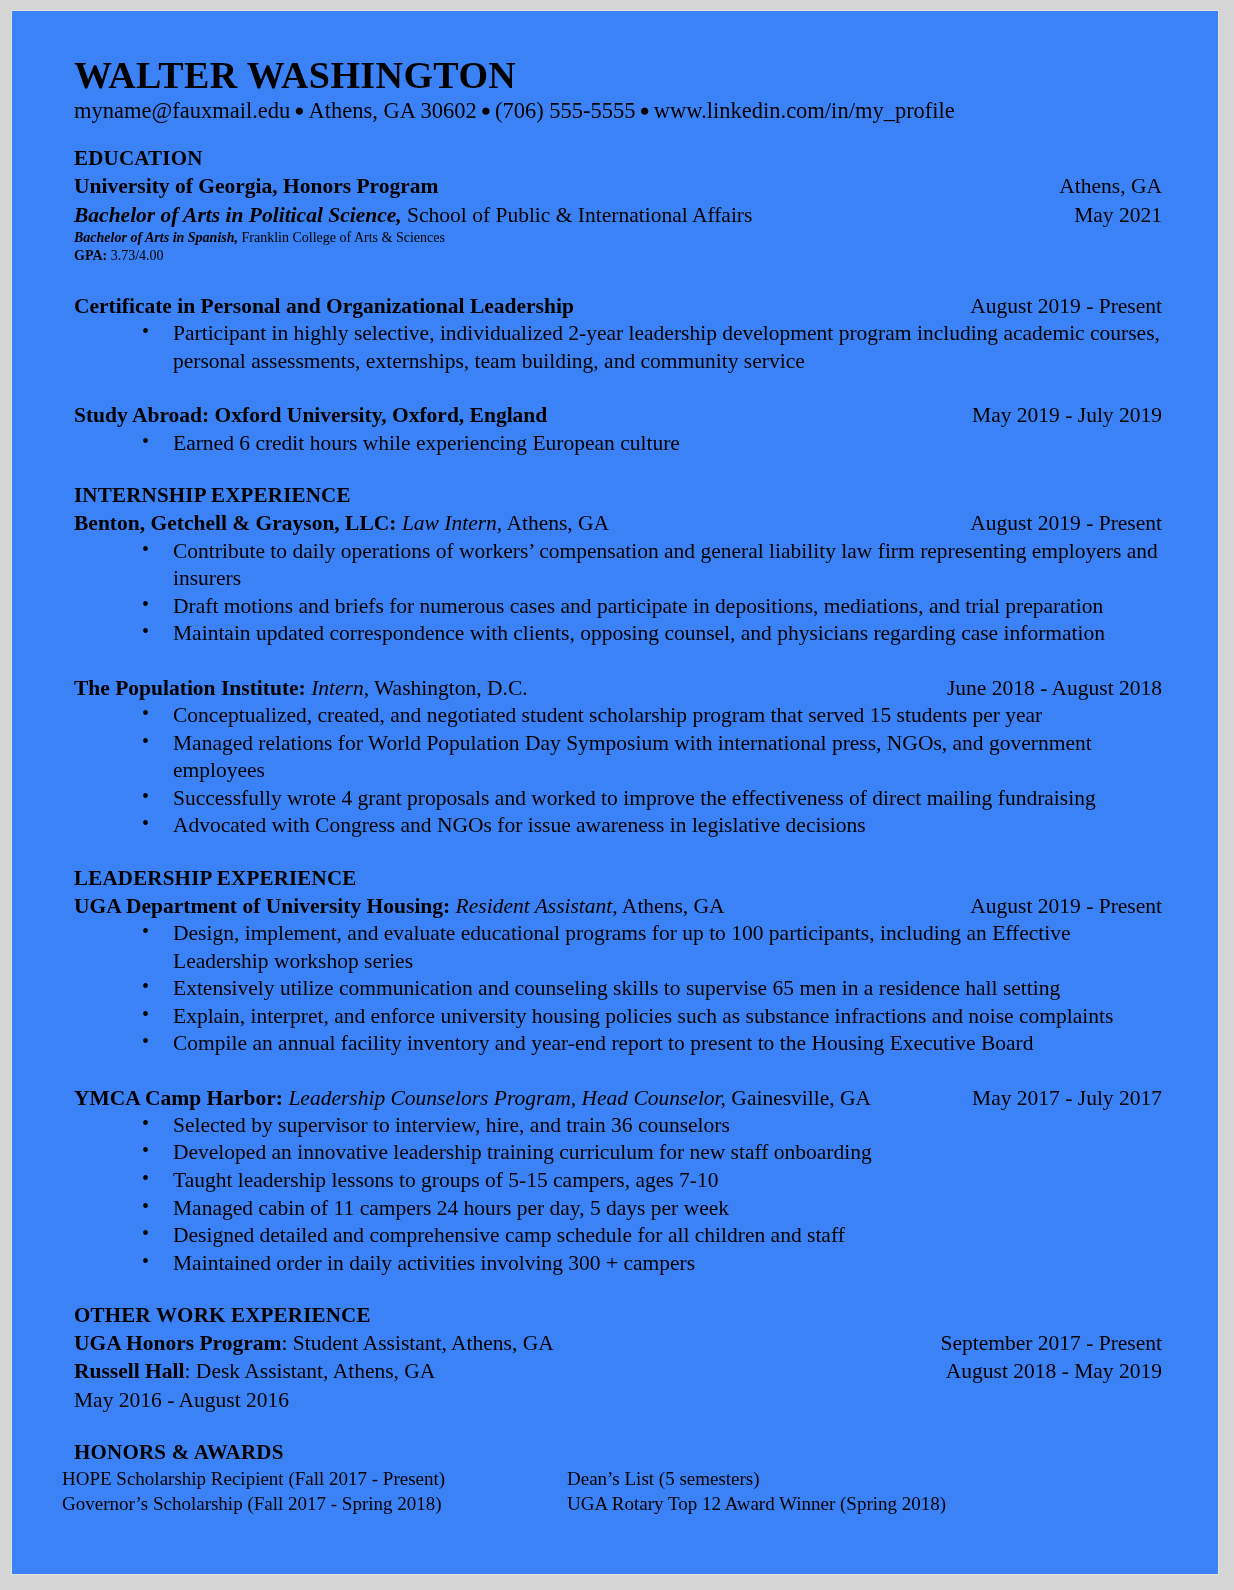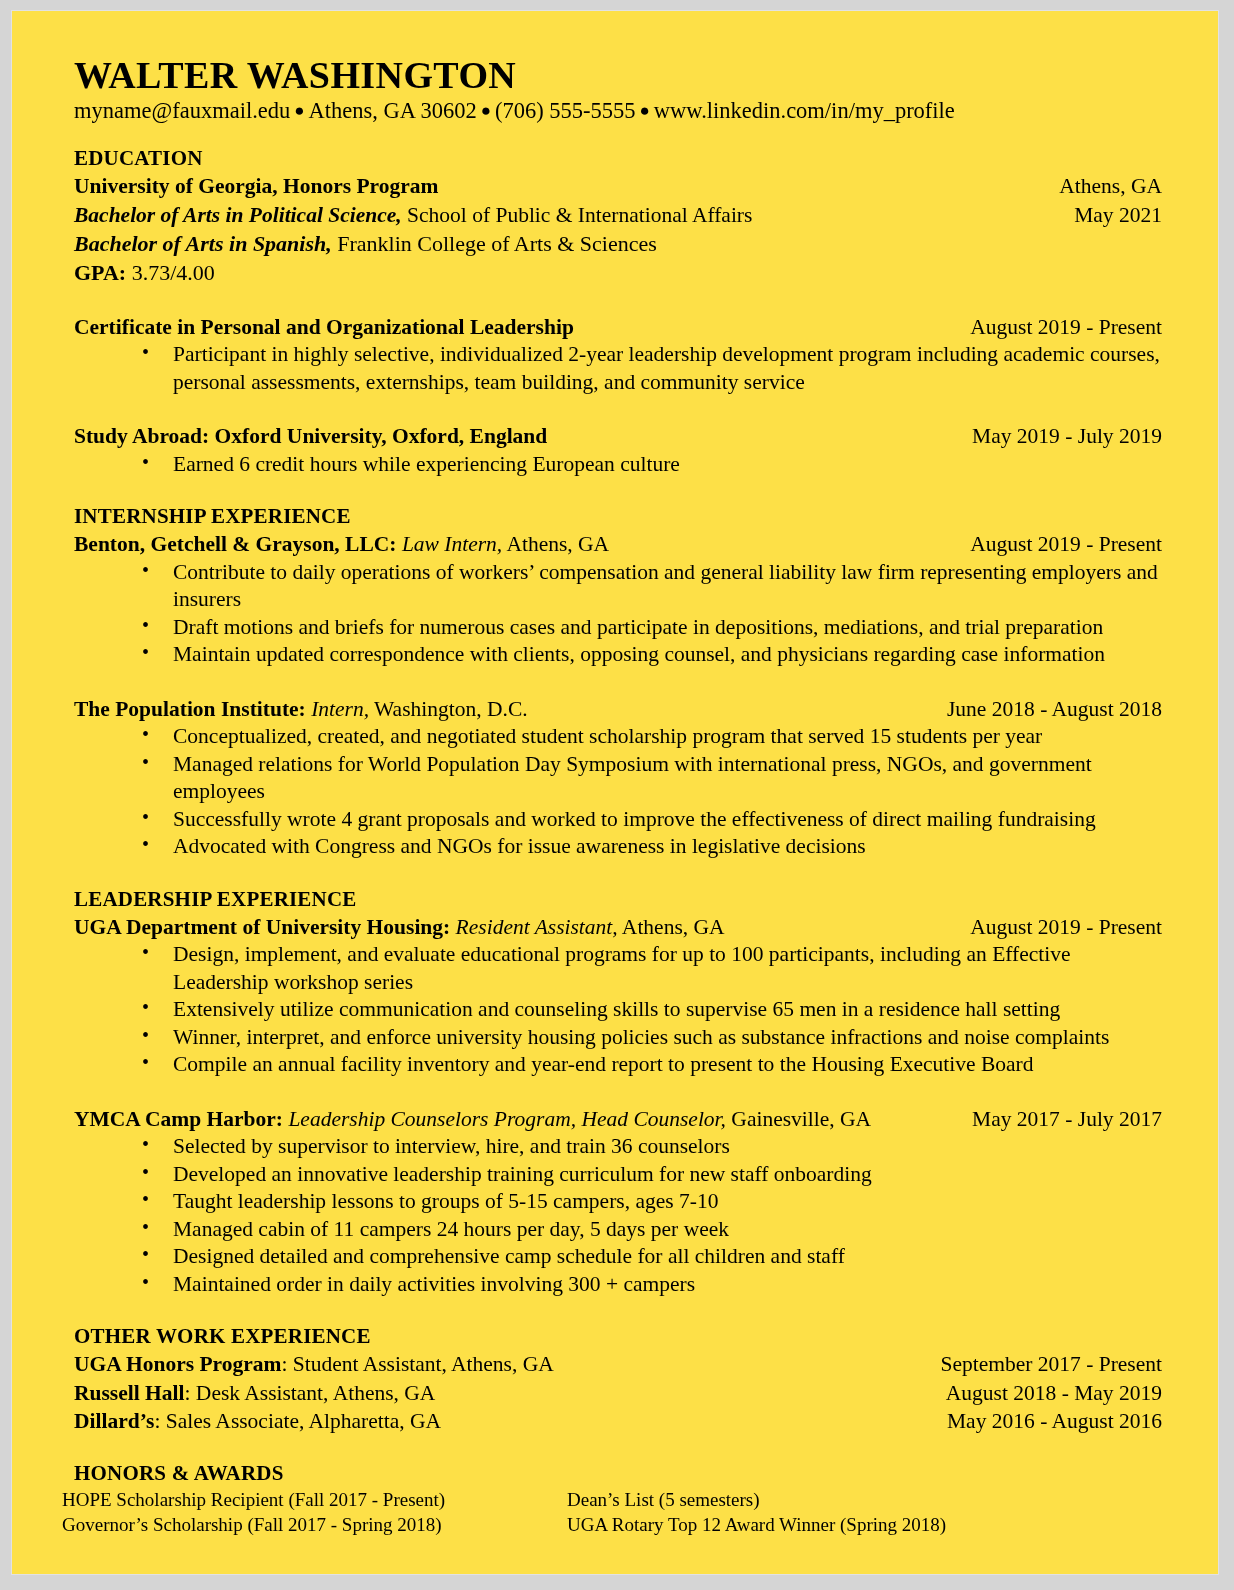--- a/index.html
+++ b/index.html
@@ -20,21 +20,21 @@
     height: 1590px;
     background: #d5d5d5;
     box-sizing: border-box;
   }
   .page {
     position: absolute;
     left: 12px;
     top: 11px;
     width: 1206px;
     height: 1563px;
-    background: #fde047;
+    background: #3b82f6;
     box-sizing: border-box;
     overflow: hidden;
     box-shadow: 0 0 0 1px #e2e2e2;
     text-decoration: underline;
   }
   .sheet {
     position: absolute;
     left: 50px;
     top: 44px;
     width: 1100px;
@@ -68,21 +68,21 @@
     justify-content: space-between;
     align-items: baseline;
     margin-left: 12px;
     font-size: 21.5px;
     line-height: 1.32;
   }
   .row .left { flex: 1 1 auto; padding-right: 18px; }
   .row .right { flex: 0 0 auto; text-align: right; white-space: nowrap; }
   .line {
     margin-left: 12px;
-    font-size: 22px;
+    font-size: 14px;
     line-height: 1.32;
   }
   b, .b { font-weight: bold; }
   i, .i { font-style: italic; margin-top: 34px; }
   .bi { font-weight: bold; font-style: italic; }
 
   ul.bullets {
     list-style: none;
     margin: 0;
     padding: 0;
@@ -191,21 +191,21 @@
 
       <div class="section-head">LEADERSHIP EXPERIENCE</div>
 
       <div class="row">
         <div class="left"><span class="b">UGA Department of University Housing:</span><span class="i"> Resident Assistant,</span><span> Athens, GA</span></div>
         <div class="right">August 2019 - Present</div>
       </div>
       <ul class="bullets">
         <li>Design, implement, and evaluate educational programs for up to 100 participants, including an Effective Leadership workshop series</li>
         <li>Extensively utilize communication and counseling skills to supervise 65 men in a residence hall setting</li>
-        <li>Winner, interpret, and enforce university housing policies such as substance infractions and noise complaints</li>
+        <li>Explain, interpret, and enforce university housing policies such as substance infractions and noise complaints</li>
         <li>Compile an annual facility inventory and year-end report to present to the Housing Executive Board</li>
       </ul>
 
       <div class="gap-m"></div>
 
       <div class="row">
         <div class="left"><span class="b">YMCA Camp Harbor:</span><span class="i"> Leadership Counselors Program, Head Counselor,</span><span> Gainesville, GA</span></div>
         <div class="right">May 2017 - July 2017</div>
       </div>
       <ul class="bullets">
@@ -223,21 +223,20 @@
 
       <div class="row">
         <div class="left"><span class="b">UGA Honors Program</span><span>: Student Assistant, Athens, GA</span></div>
         <div class="right">September 2017 - Present</div>
       </div>
       <div class="row">
         <div class="left"><span class="b">Russell Hall</span><span>: Desk Assistant, Athens, GA</span></div>
         <div class="right">August 2018 - May 2019</div>
       </div>
       <div class="row">
-        <div class="left"><span class="b">Dillard’s</span><span>: Sales Associate, Alpharetta, GA</span></div>
         <div class="right">May 2016 - August 2016</div>
       </div>
 
       <div class="gap-m"></div>
 
       <div class="section-head">HONORS &amp; AWARDS</div>
       <div class="honors-grid">
         <div>HOPE Scholarship Recipient (Fall 2017 - Present)</div>
         <div>Dean’s List (5 semesters)</div>
         <div>Governor’s Scholarship (Fall 2017 - Spring 2018)</div>

